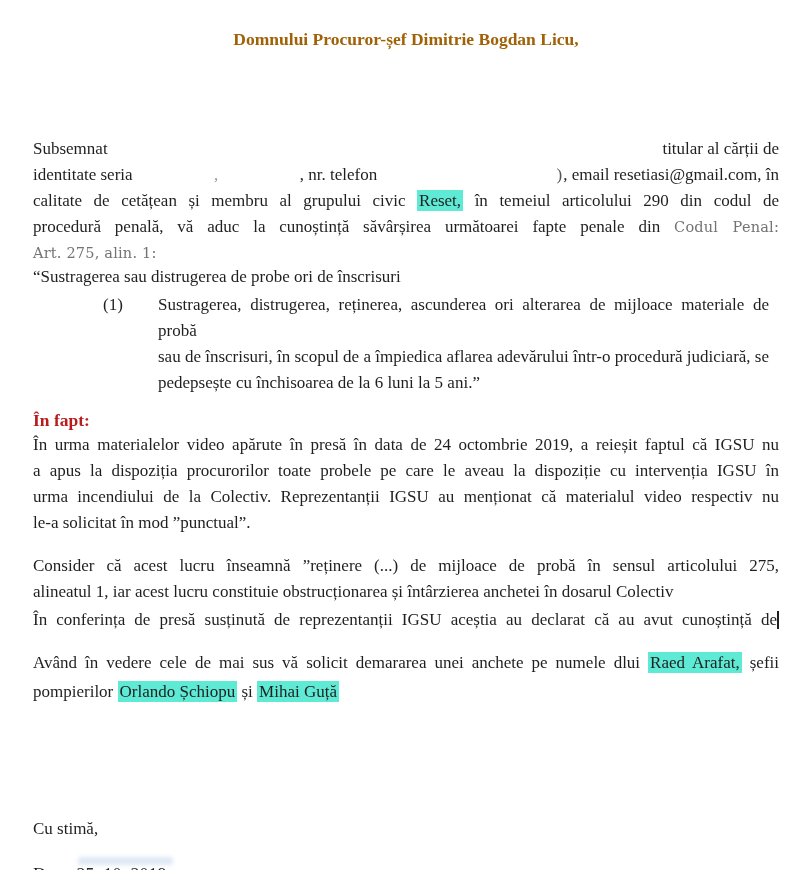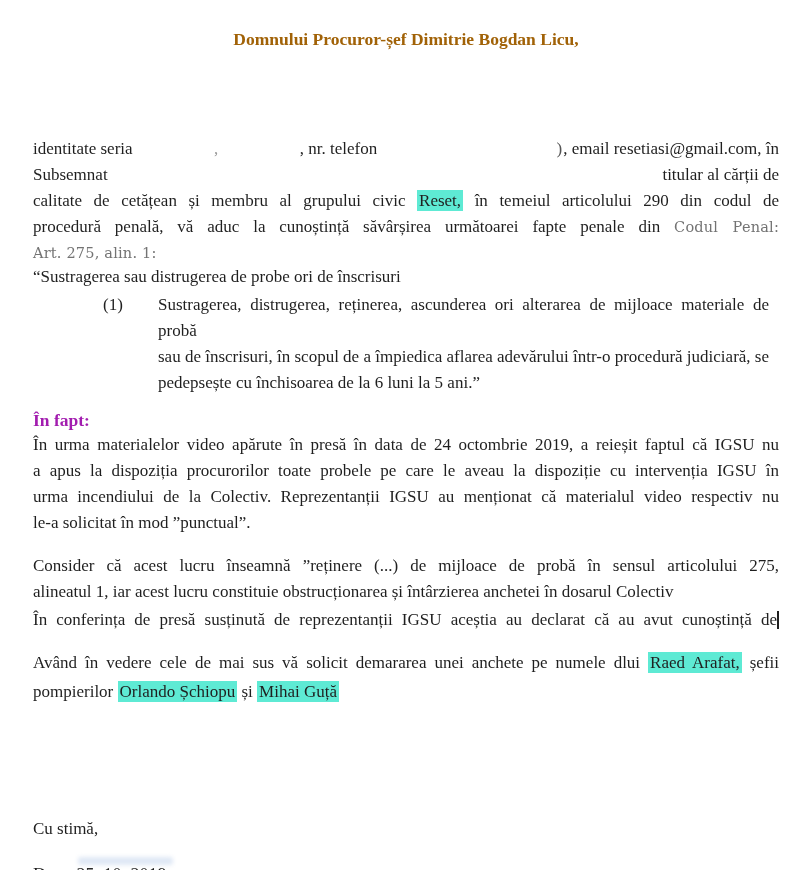--- a/index.html
+++ b/index.html
@@ -66,21 +66,21 @@
   }
   .qnum {
     position: absolute;
     left: -55px;
     top: 0;
   }
   .heading {
     margin-top: 11px;
     font-weight: bold;
     font-size: 17.5px;
-    color: #a21caf;
+    color: #b91c1c;
   }
   .p2 { margin-top: -1px; }
   .p3 { margin-top: 17px; }
   .p4 { margin-top: 2px; }
   .p5 { margin-top: 15px; line-height: 29px; }
   .closing { margin-top: 110px; }
   .dateline { margin-top: 20px; font-size: 18px; }
   .caret {
     display: inline-block;
     width: 2px;
@@ -101,34 +101,34 @@
 </style>
 </head>
 <body>
 
 <div class="doc">
 
   <div class="title">Domnului Procuror-șef Dimitrie Bogdan Licu,</div>
 
   <div class="p1">
     <div class="line flexline">
+      <span class="t">Subsemnat</span>
+      <span class="gap"></span>
+      <span class="t">titular al cărții de</span>
+    </div>
+    <div class="line flexline">
       <span class="t">identitate seria</span>
       <span class="gap gap1">
           <span class="remnant1">,</span>
         </span>
       <span class="t">, nr. telefon</span>
       <span class="gap gap2">
           <span class="remnant2">)</span>
         </span>
       <span class="t">, email resetiasi@gmail.com, în</span>
-    </div>
-    <div class="line flexline">
-      <span class="t">Subsemnat</span>
-      <span class="gap"></span>
-      <span class="t">titular al cărții de</span>
     </div>
     <div class="line jl">
       <span>calitate de cetățean și membru al grupului civic</span>
       <span class="hl">Reset,</span>
       <span>în temeiul articolului 290 din codul de</span>
     </div>
     <div class="line jl">
       <span>procedură penală, vă aduc la cunoștință săvârșirea următoarei fapte penale  din</span>
       <span class="alt">Codul Penal:</span>
     </div>

